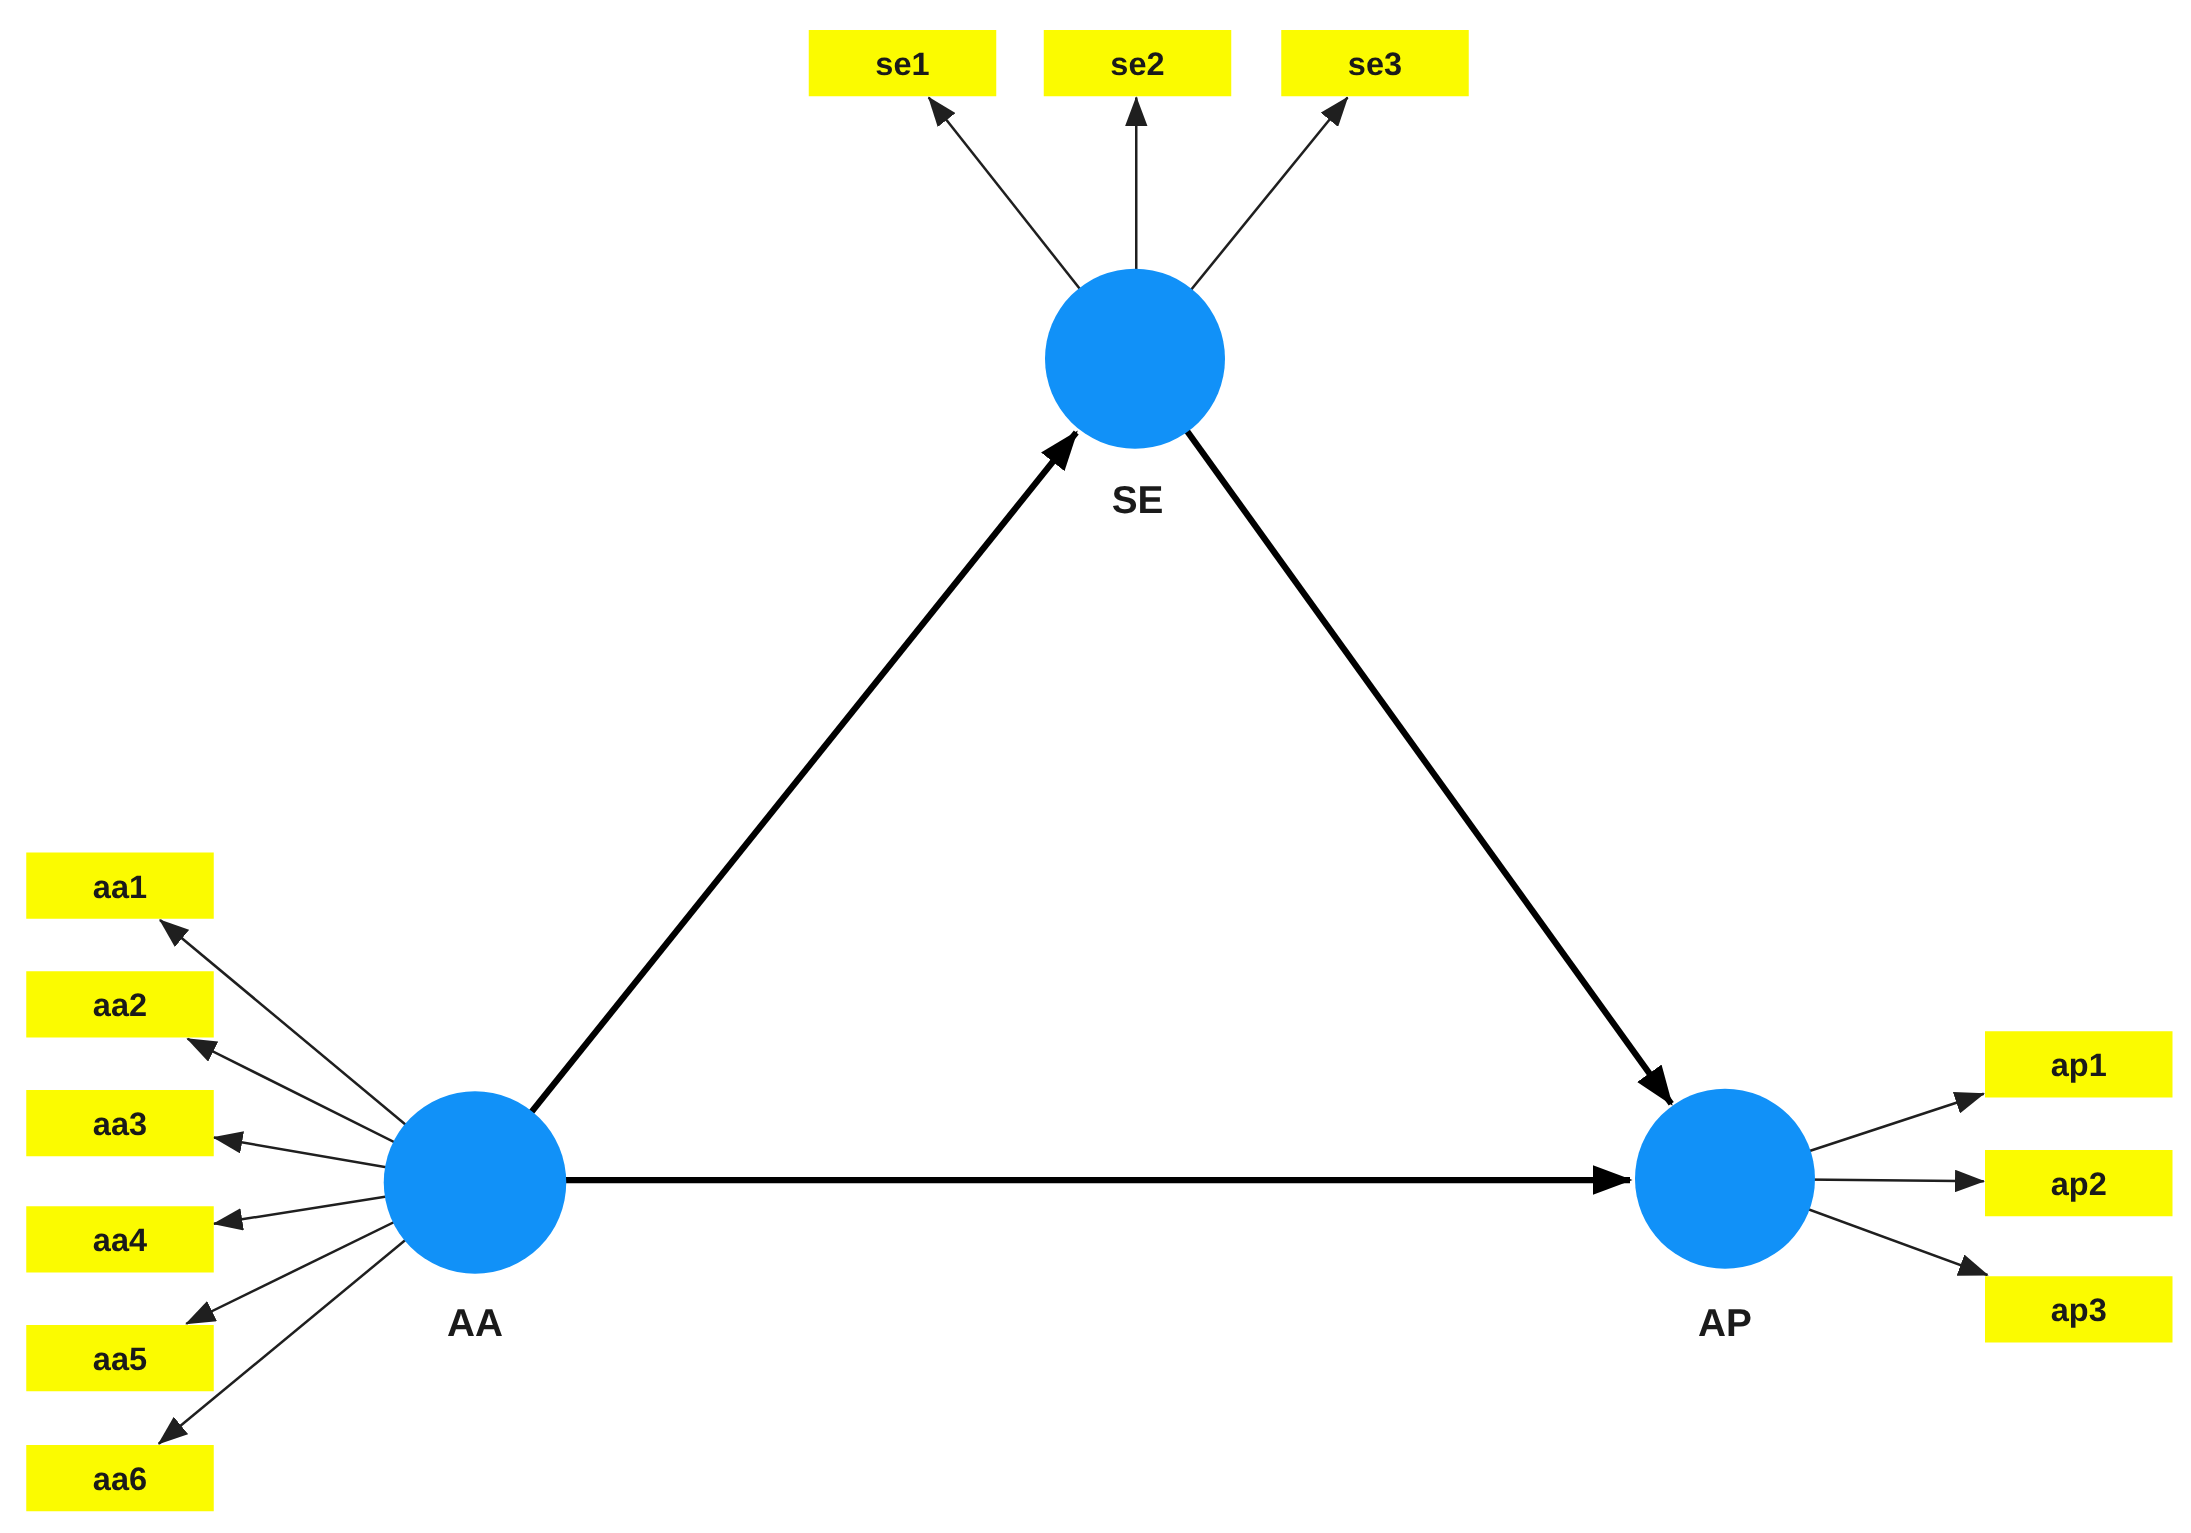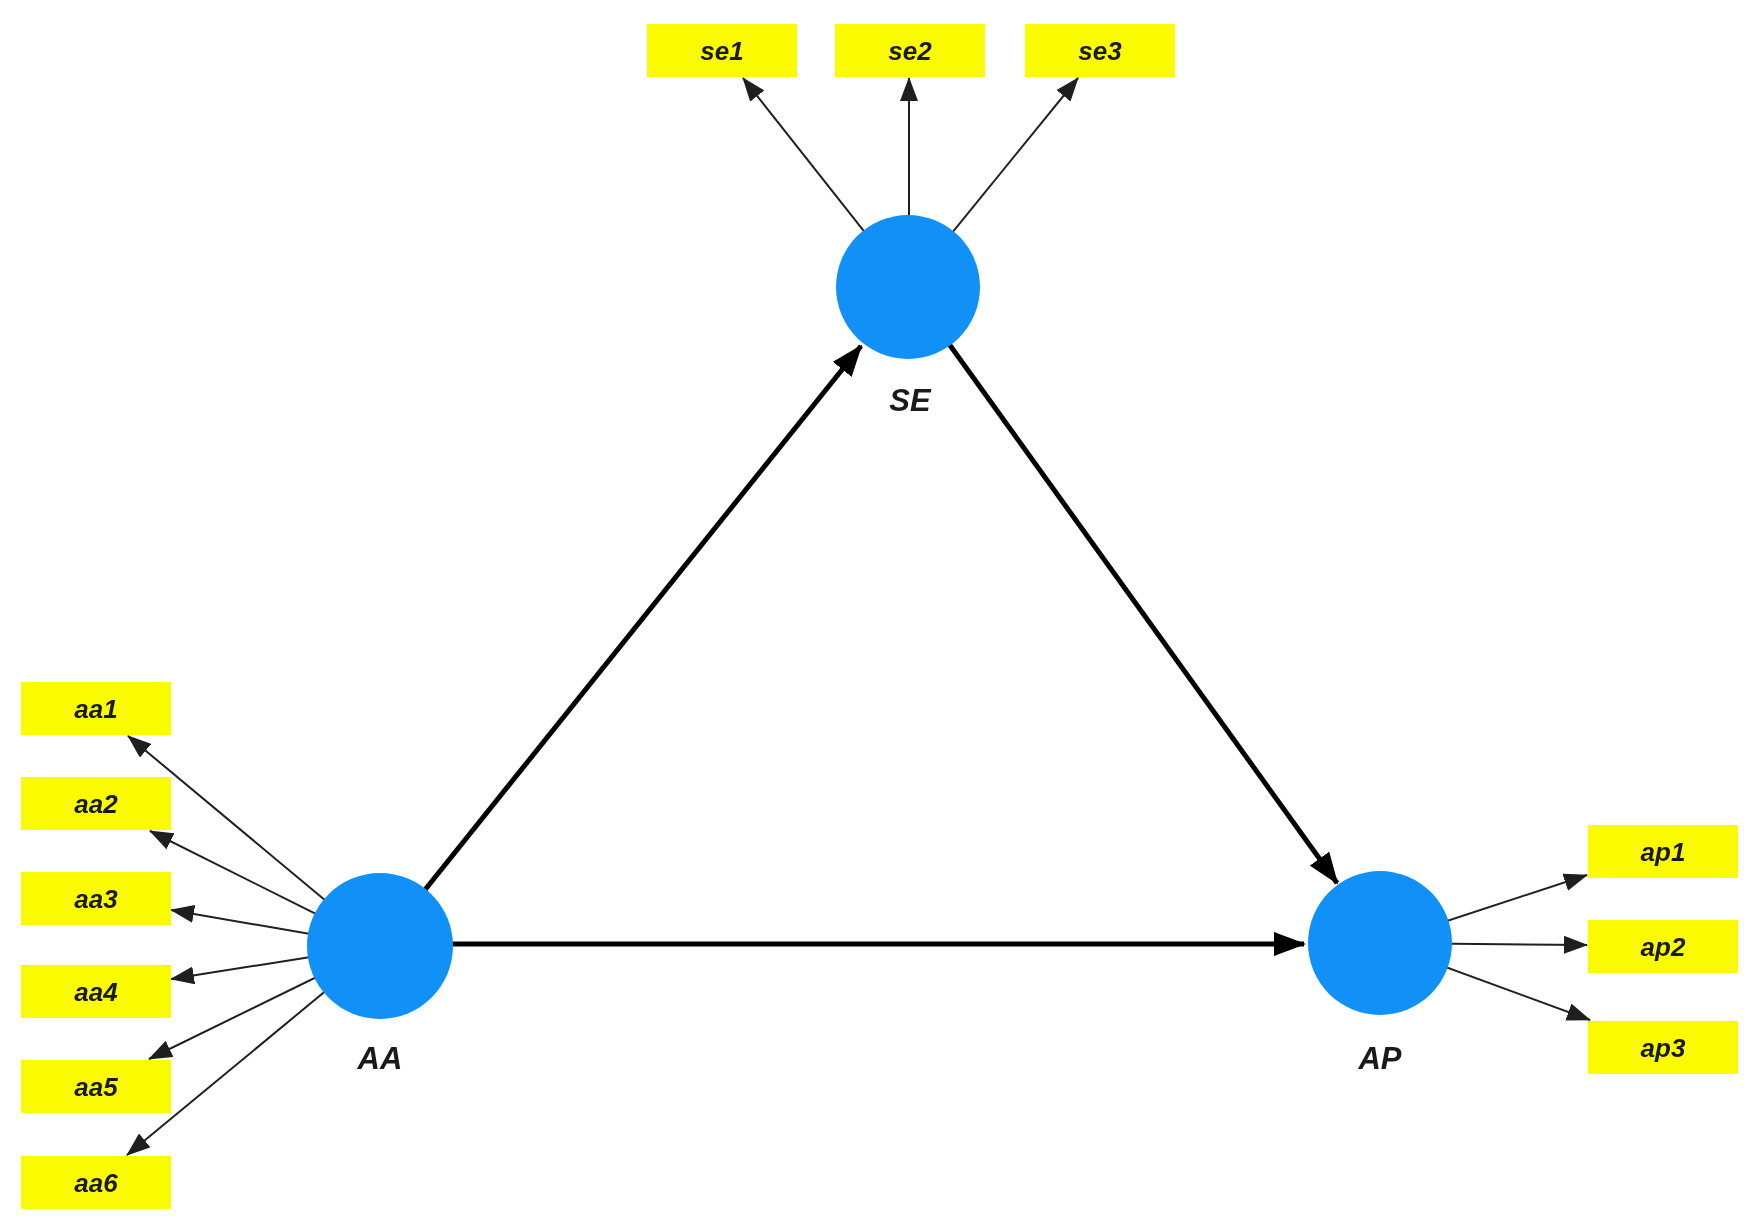--- a/index.html
+++ b/index.html
@@ -6,21 +6,20 @@
     margin: 0;
     padding: 0;
     background: #ffffff;
   }
   .canvas-wrap {
     position: relative;
     width: 1753px;
     height: 1226px;
     background: #ffffff;
     font-family: "Liberation Sans", "DejaVu Sans", sans-serif;
-    font-style: italic;
   }
   svg { display: block; }
   .indicator-label {
     font-family: "Liberation Sans", "DejaVu Sans", sans-serif;
     font-size: 26px;
     font-weight: 600;
     fill: #1a1a1a;
   }
   .construct-label {
     font-family: "Liberation Sans", "DejaVu Sans", sans-serif;

